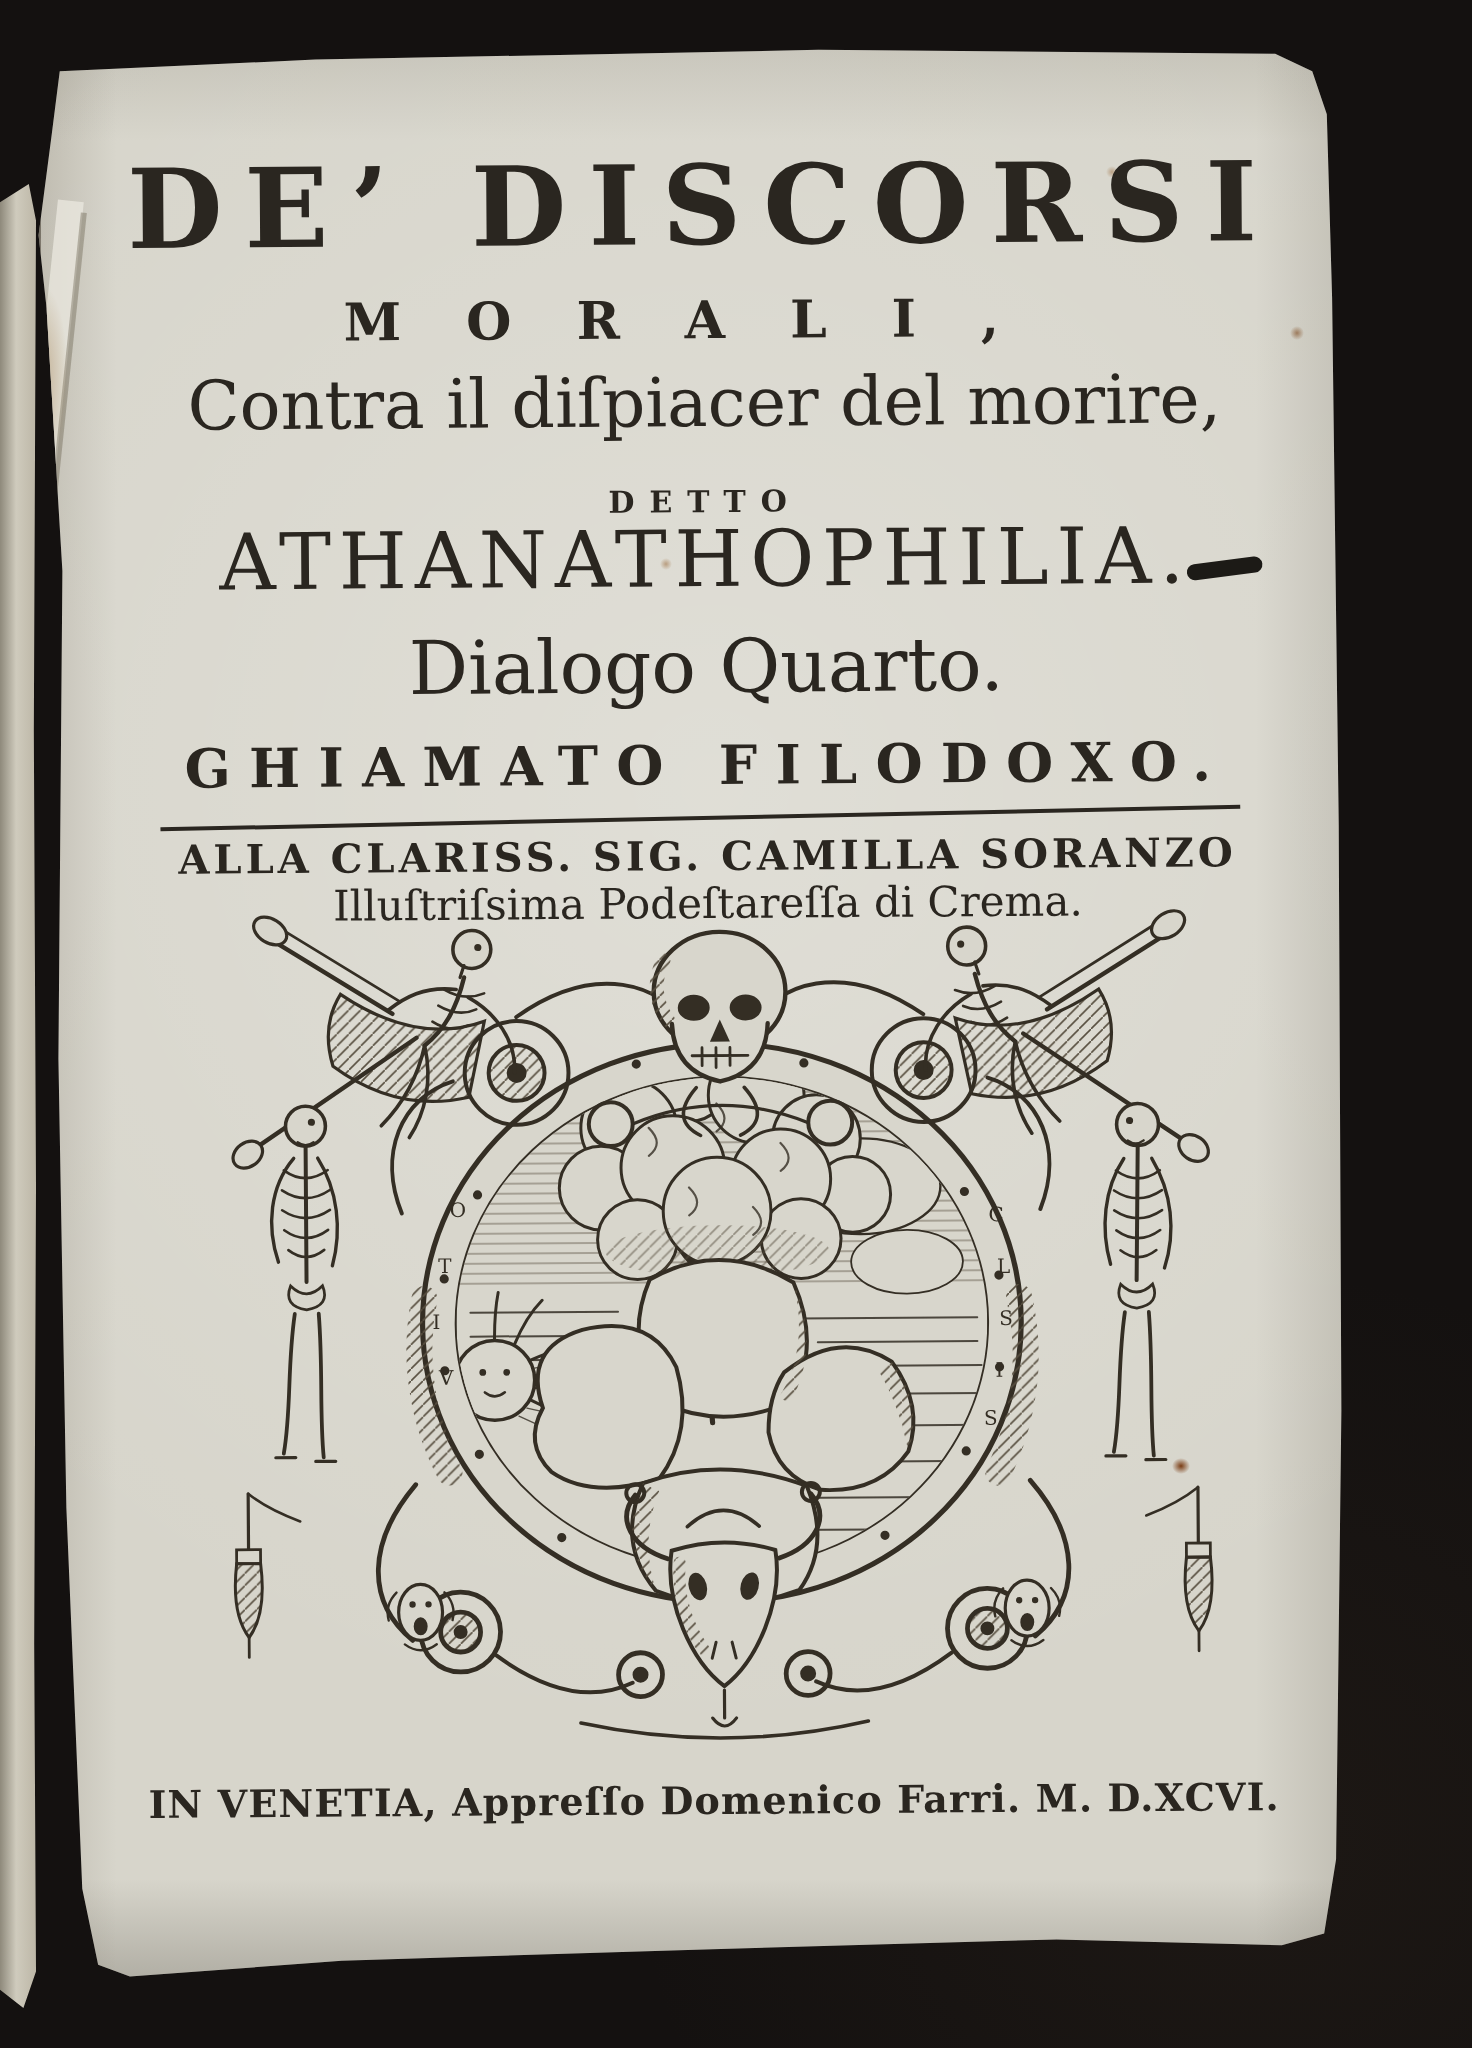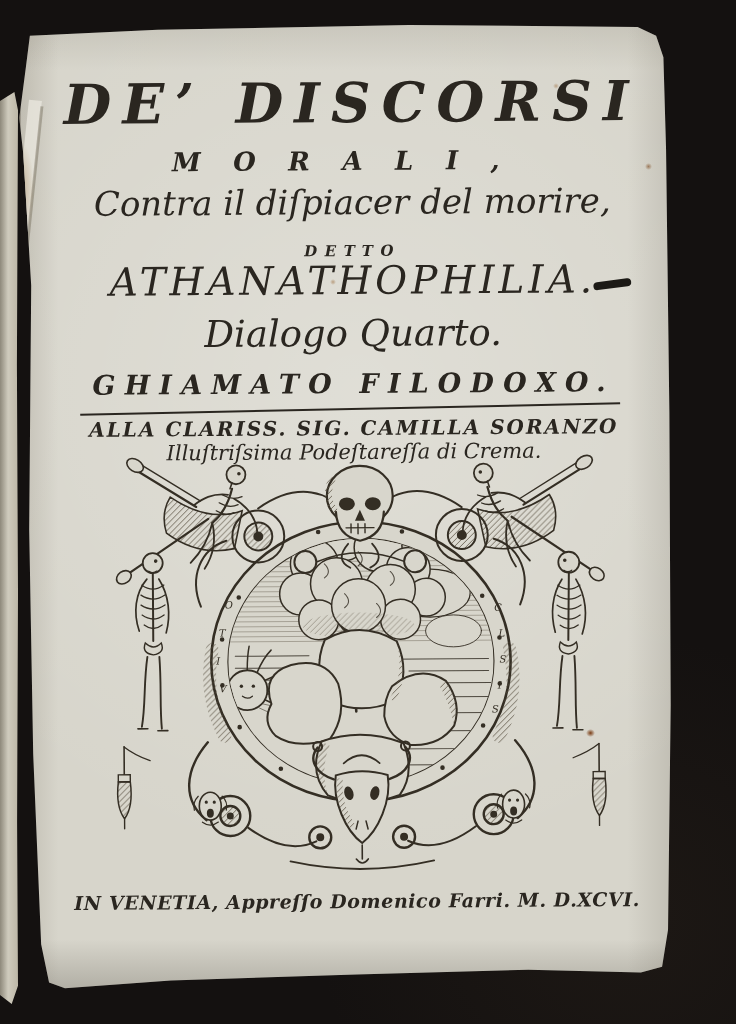--- a/index.html
+++ b/index.html
@@ -13,21 +13,21 @@
     background:linear-gradient(90deg,#8e897b,#cfcbbd 45%,#bdb7a7);
     clip-path:polygon(0% 1%,80% 0%,100% 2%,94% 30%,100% 55%,95% 80%,100% 98%,65% 100%,0% 99%);}
   
   .page{position:absolute;left:12px;top:22px;width:662px;height:976px;
     background:
       radial-gradient(120% 80% at 52% 38%, rgba(255,255,255,.22), rgba(0,0,0,0) 62%),
       linear-gradient(90deg, rgba(70,58,40,.20), rgba(0,0,0,0) 7%, rgba(0,0,0,0) 93%, rgba(75,68,55,.16)),
       linear-gradient(0deg, rgba(55,50,40,.28), rgba(0,0,0,0) 6%),
       linear-gradient(180deg, rgba(90,84,68,.14), rgba(0,0,0,0) 5%),
       #d7d5cb;
-    clip-path:polygon(2.7% 1.4%,22% .8%,60% .3%,94.5% .5%,97.3% 1.4%,98.4% 3.6%,98.8% 13%,99.3% 40%,99.5% 70%,99.1% 93%,98.2% 96.8%,95% 97.4%,78% 97.1%,52% 97.6%,24% 98.2%,8% 99%,5.6% 98.4%,4.4% 94.5%,3.2% 75%,2.6% 52%,2.9% 27%,1.7% 13.5%,1.1% 9.8%,2.1% 4.6%);font-style:italic;}
+    clip-path:polygon(2.7% 1.4%,22% .8%,60% .3%,94.5% .5%,97.3% 1.4%,98.4% 3.6%,98.8% 13%,99.3% 40%,99.5% 70%,99.1% 93%,98.2% 96.8%,95% 97.4%,78% 97.1%,52% 97.6%,24% 98.2%,8% 99%,5.6% 98.4%,4.4% 94.5%,3.2% 75%,2.6% 52%,2.9% 27%,1.7% 13.5%,1.1% 9.8%,2.1% 4.6%);}
   .crease{position:absolute;left:5px;top:70px;width:2px;height:890px;background:rgba(42,33,22,.5);transform:rotate(.2deg);}
   .fold-hl{position:absolute;left:9px;top:78px;width:13px;height:152px;background:#e8e6dd;transform:rotate(6deg);opacity:.8;}
   .fold-sh{position:absolute;left:21px;top:84px;width:3px;height:142px;background:rgba(90,80,60,.35);transform:rotate(6deg);}
   .stain{position:absolute;border-radius:50%;}
   .s1{left:-4px;top:120px;width:26px;height:92px;background:radial-gradient(closest-side,rgba(150,112,58,.42),rgba(0,0,0,0));}
   .s2{left:-3px;top:372px;width:22px;height:64px;background:radial-gradient(closest-side,rgba(150,112,58,.35),rgba(0,0,0,0));}
   .s3{left:-4px;top:600px;width:24px;height:74px;background:radial-gradient(closest-side,rgba(150,112,58,.35),rgba(0,0,0,0));}
   .s4{left:-5px;top:826px;width:26px;height:86px;background:radial-gradient(closest-side,rgba(140,100,50,.45),rgba(0,0,0,0));}
   .fox{position:absolute;border-radius:50%;}
   .f1{left:574px;top:707px;width:9px;height:8px;background:radial-gradient(closest-side,#7a3c14,rgba(122,60,20,0));}

